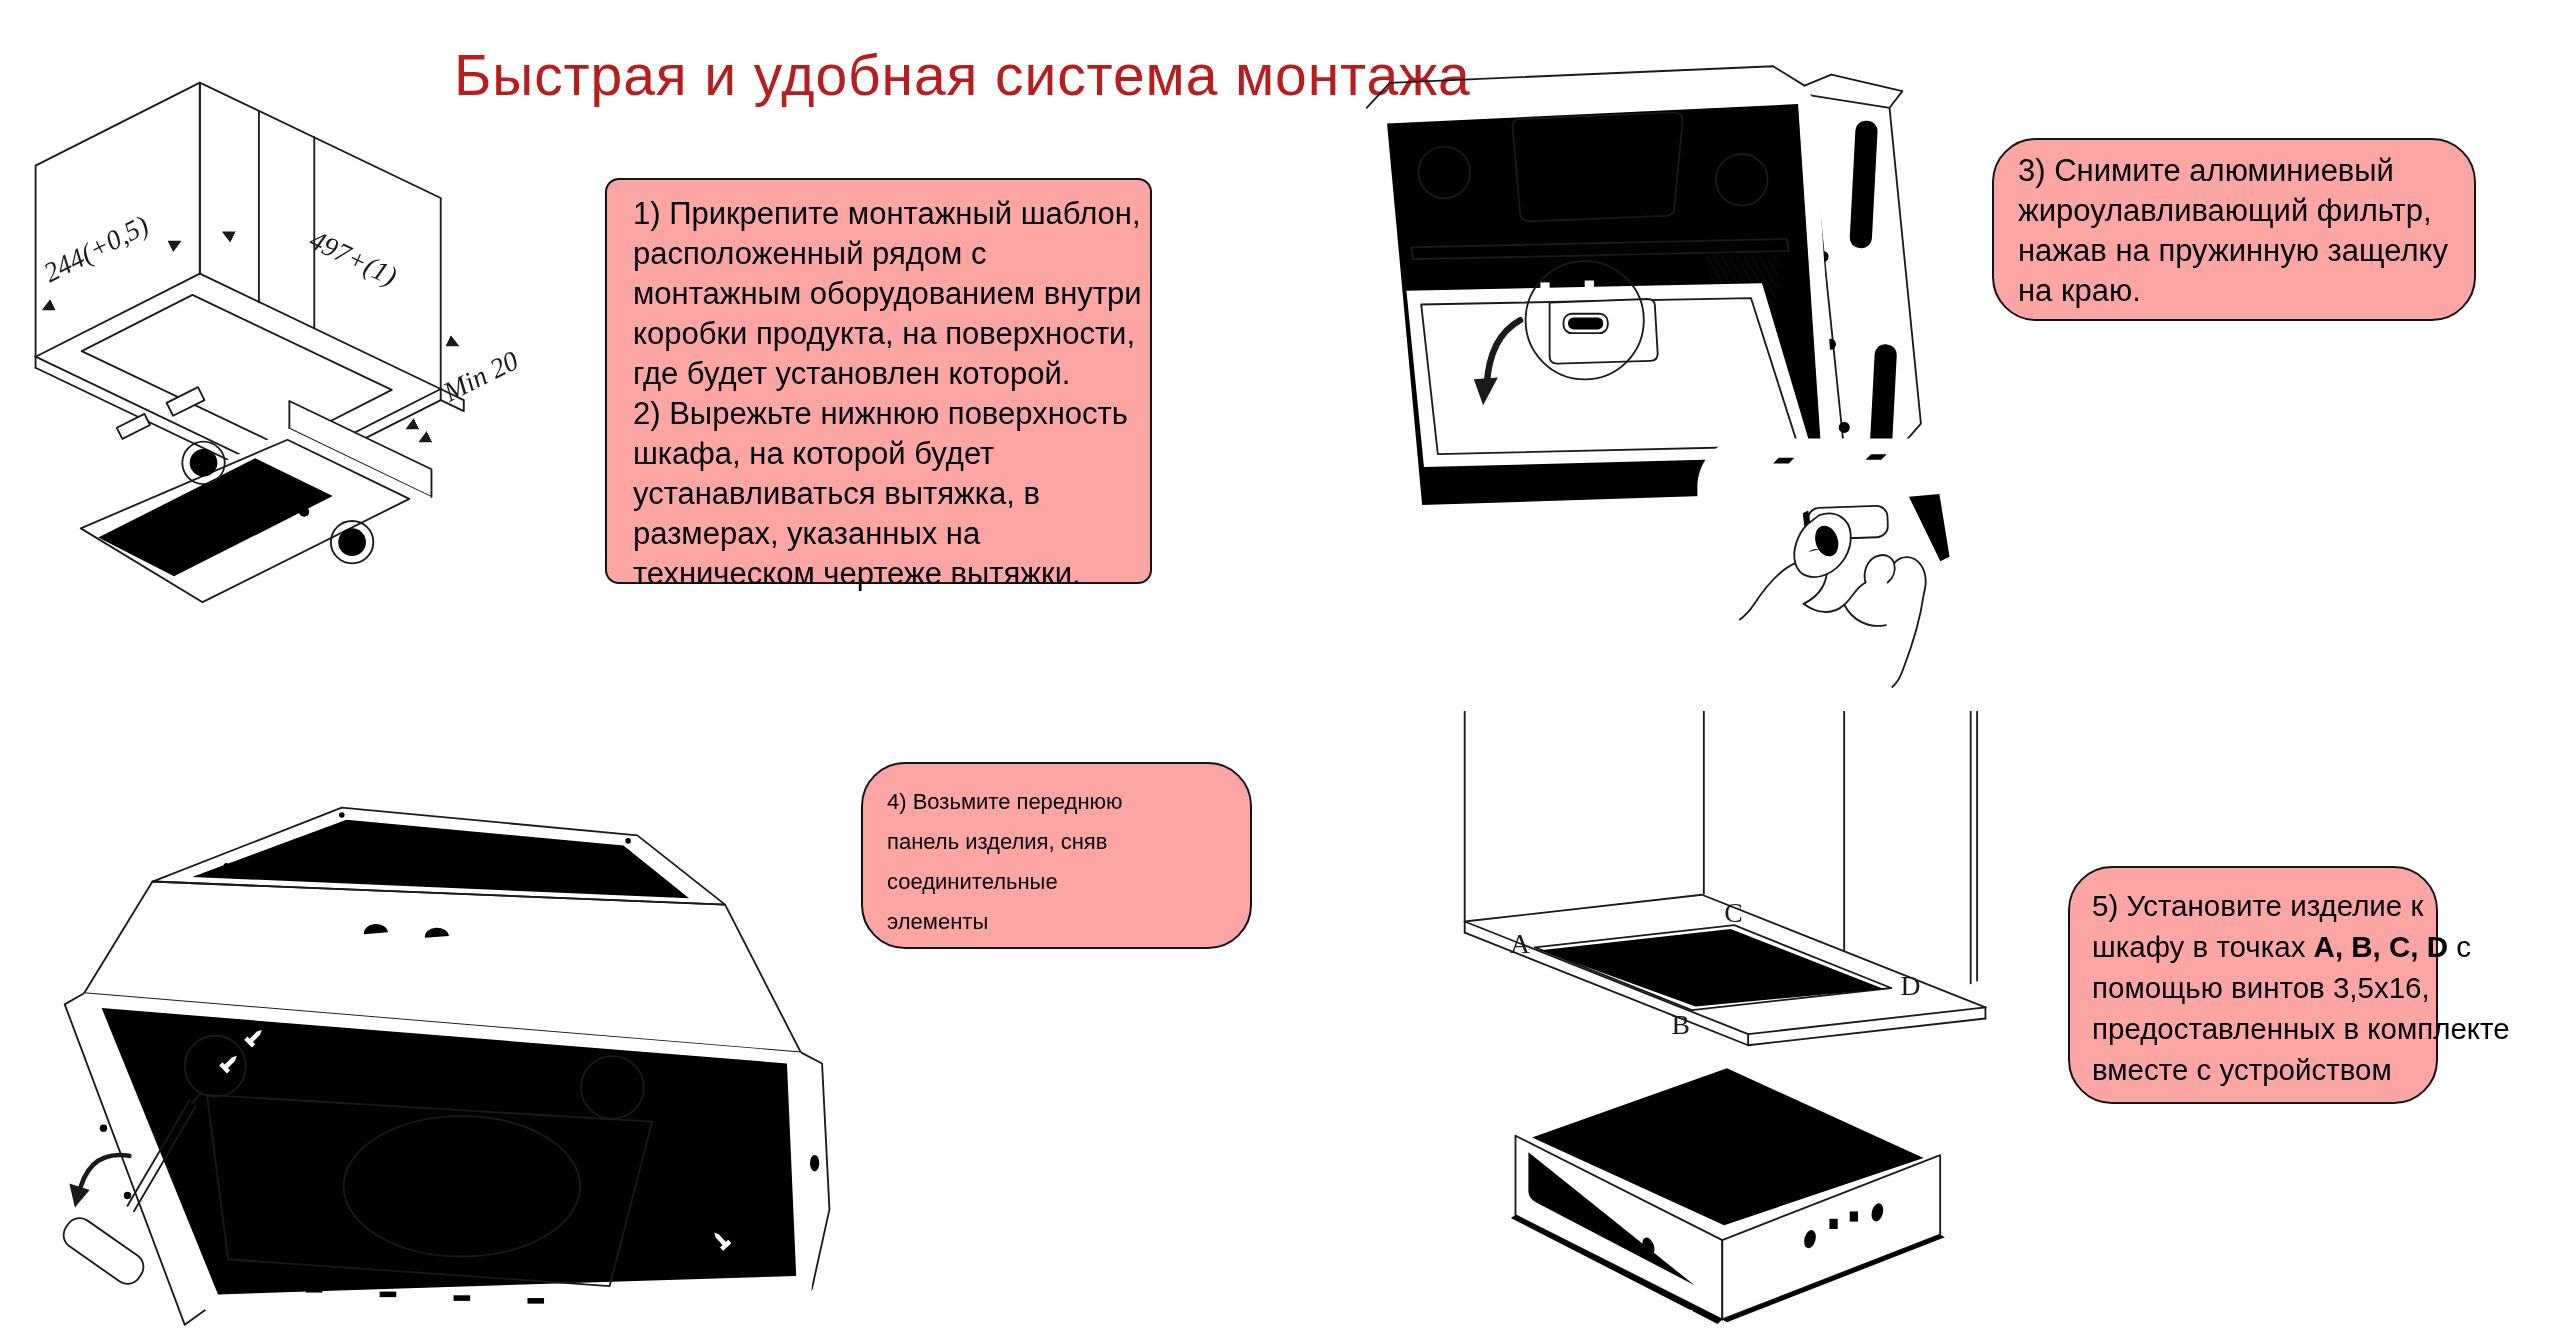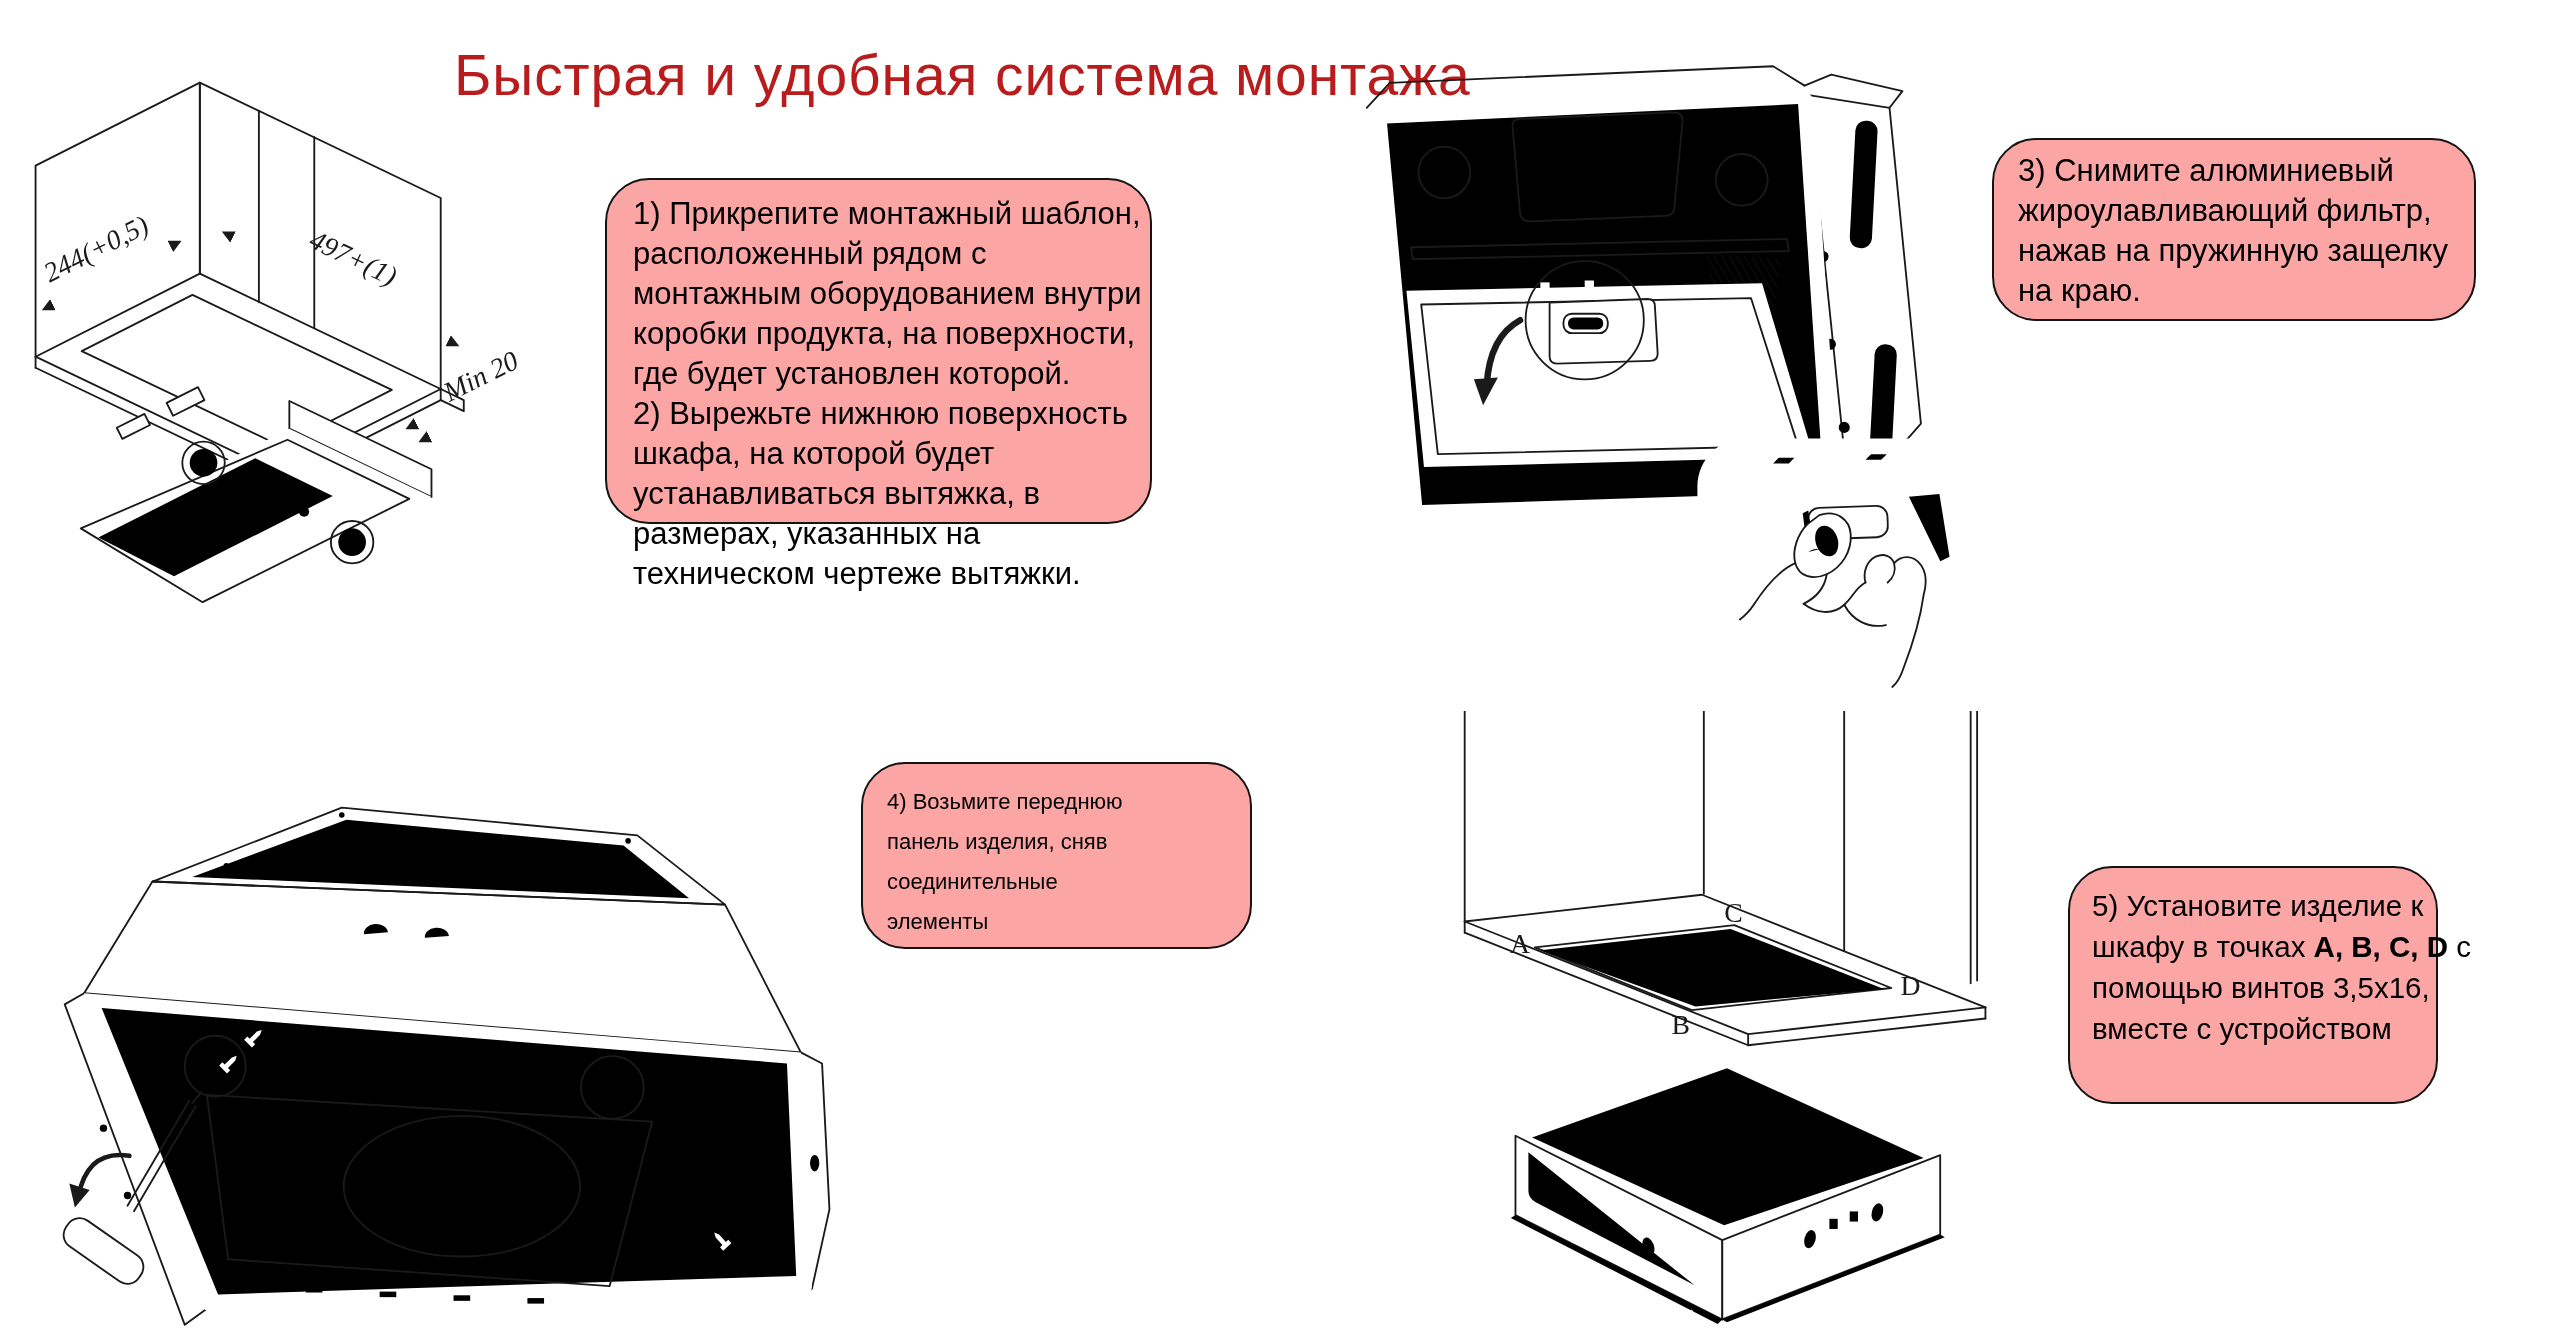--- a/index.html
+++ b/index.html
@@ -9,21 +9,21 @@
   }
   .page-title{
     position:absolute;left:454px;top:42px;font-size:57px;color:#b91c1c;
     letter-spacing:0.9px;white-space:nowrap;
   }
   .callout{
     position:absolute;background:#fca5a5;border:2.8px solid #141414;
     border-radius:44px;color:#000;box-sizing:border-box;
   }
   .callout .cline{white-space:nowrap;}
-  .box1{left:605px;top:178px;width:547px;height:346px;padding:14px 26px;font-size:31px;line-height:40px;}
+  .box1{left:605px;top:178px;width:547px;height:406px;padding:14px 26px;font-size:31px;line-height:40px;border-radius:14px;}
   .box3{left:1992px;top:138px;width:484px;height:183px;padding:11px 24px;font-size:31px;line-height:40px;}
   .box4{left:861px;top:762px;width:391px;height:187px;padding:18px 24px;font-size:22px;line-height:40px;}
   .box5{left:2068px;top:866px;width:370px;height:238px;padding:16.6px 22px;font-size:29.5px;line-height:41px;}
   .bold{font-weight:bold;}
   .diagram{position:absolute;}
   svg .ln{fill:none;stroke:#1a1a1a;stroke-width:2;stroke-linecap:round;stroke-linejoin:round;}
   svg .ln3{stroke-width:3;}
   svg .ln15{stroke-width:1.5;}
   svg .wfill{fill:#ffffff;}
   svg .blk{fill:#1a1a1a;stroke:none;}
@@ -366,15 +366,16 @@
   <div class="cline">4) Возьмите переднюю</div>
   <div class="cline">панель изделия, сняв</div>
   <div class="cline">соединительные</div>
   <div class="cline">элементы</div>
 </div>
 
 <div class="callout box5">
   <div class="cline">5) Установите изделие к</div>
   <div class="cline"><span>шкафу в точках </span><span class="bold">A, B, C, D</span><span>  с</span></div>
   <div class="cline">помощью винтов 3,5х16,</div>
+  <div class="cline">предоставленных в комплекте</div>
   <div class="cline">вместе с устройством</div>
 </div>
 
 
 </body></html>

